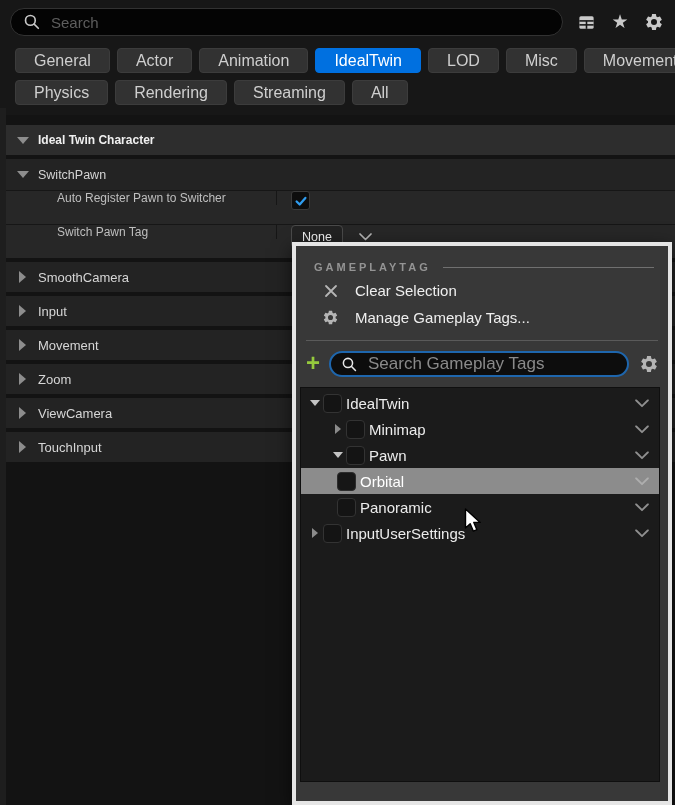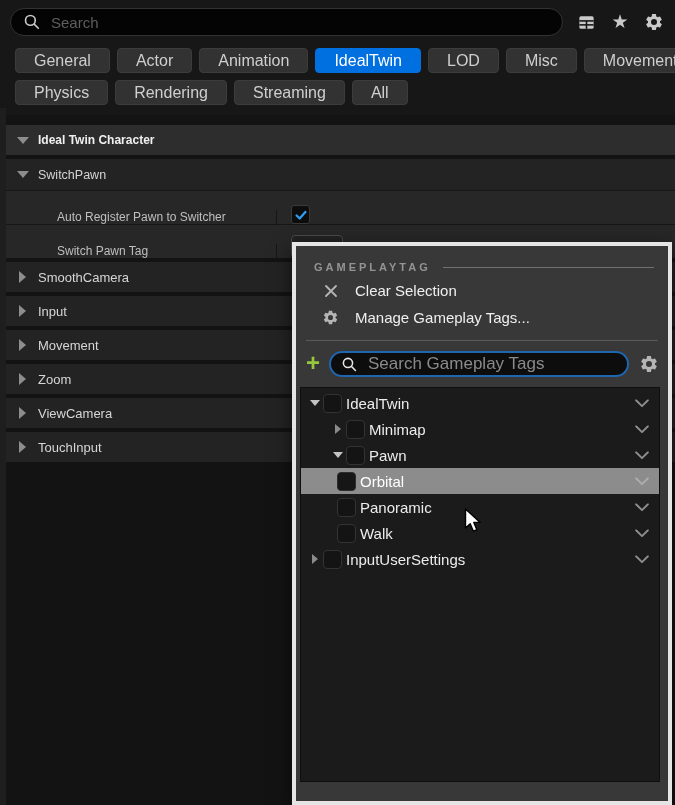--- a/index.html
+++ b/index.html
@@ -41,21 +41,21 @@
     color:#f0f0f0;font-weight:bold;font-size:12px;padding-left:11px;gap:9px;
   }
   .subcat{
     height:31px;margin-top:4px;background:#232323;display:flex;align-items:center;
     color:#d4d4d4;font-size:12.5px;padding-left:11px;gap:9px;
   }
   .tri-down{width:0;height:0;border-left:6px solid transparent;border-right:6px solid transparent;border-top:7px solid #8d8d8d;flex:none;}
   .tri-right{width:0;height:0;border-top:6px solid transparent;border-bottom:6px solid transparent;border-left:7px solid #8d8d8d;flex:none;}
   .prop-row{
     height:33px;background:#272727;border-top:1px solid #161616;
-    display:flex;align-items:flex-end;
+    display:flex;align-items:flex-start;
   }
   .prop-indent{width:12px;border-right:1px solid #1a1a1a;flex:none;}
   .prop-label{
     width:258px;flex:none;display:flex;align-items:center;
     color:#bfbfbf;font-size:12px;padding-left:38px;box-sizing:border-box;
     border-right:1px solid #161616;
   }
   .prop-value{flex:1;display:flex;align-items:center;padding-left:14px;gap:16px;}
   .prop-end{width:22px;flex:none;border-left:1px solid #161616;background:#252525;}
   .checkbox{
@@ -335,29 +335,20 @@
     </div>
     <div class="tree-row ind-2">
       <span class="tree-cb"></span>
       <span class="tree-label">Panoramic</span>
       <span class="tree-chev">
           <svg width="14" height="9" viewBox="0 0 13 8">
             <use href="#icon-chevdown"></use>
           </svg>
         </span>
     </div>
-    <div class="tree-row ind-2">
-      <span class="tree-cb"></span>
-      <span class="tree-label">Walk</span>
-      <span class="tree-chev">
-          <svg width="14" height="9" viewBox="0 0 13 8">
-            <use href="#icon-chevdown"></use>
-          </svg>
-        </span>
-    </div>
     <div class="tree-row ind-0">
       <span class="tw-exp">
           <span class="t-right"></span>
         </span>
       <span class="tree-cb"></span>
       <span class="tree-label">InputUserSettings</span>
       <span class="tree-chev">
           <svg width="14" height="9" viewBox="0 0 13 8">
             <use href="#icon-chevdown"></use>
           </svg>

